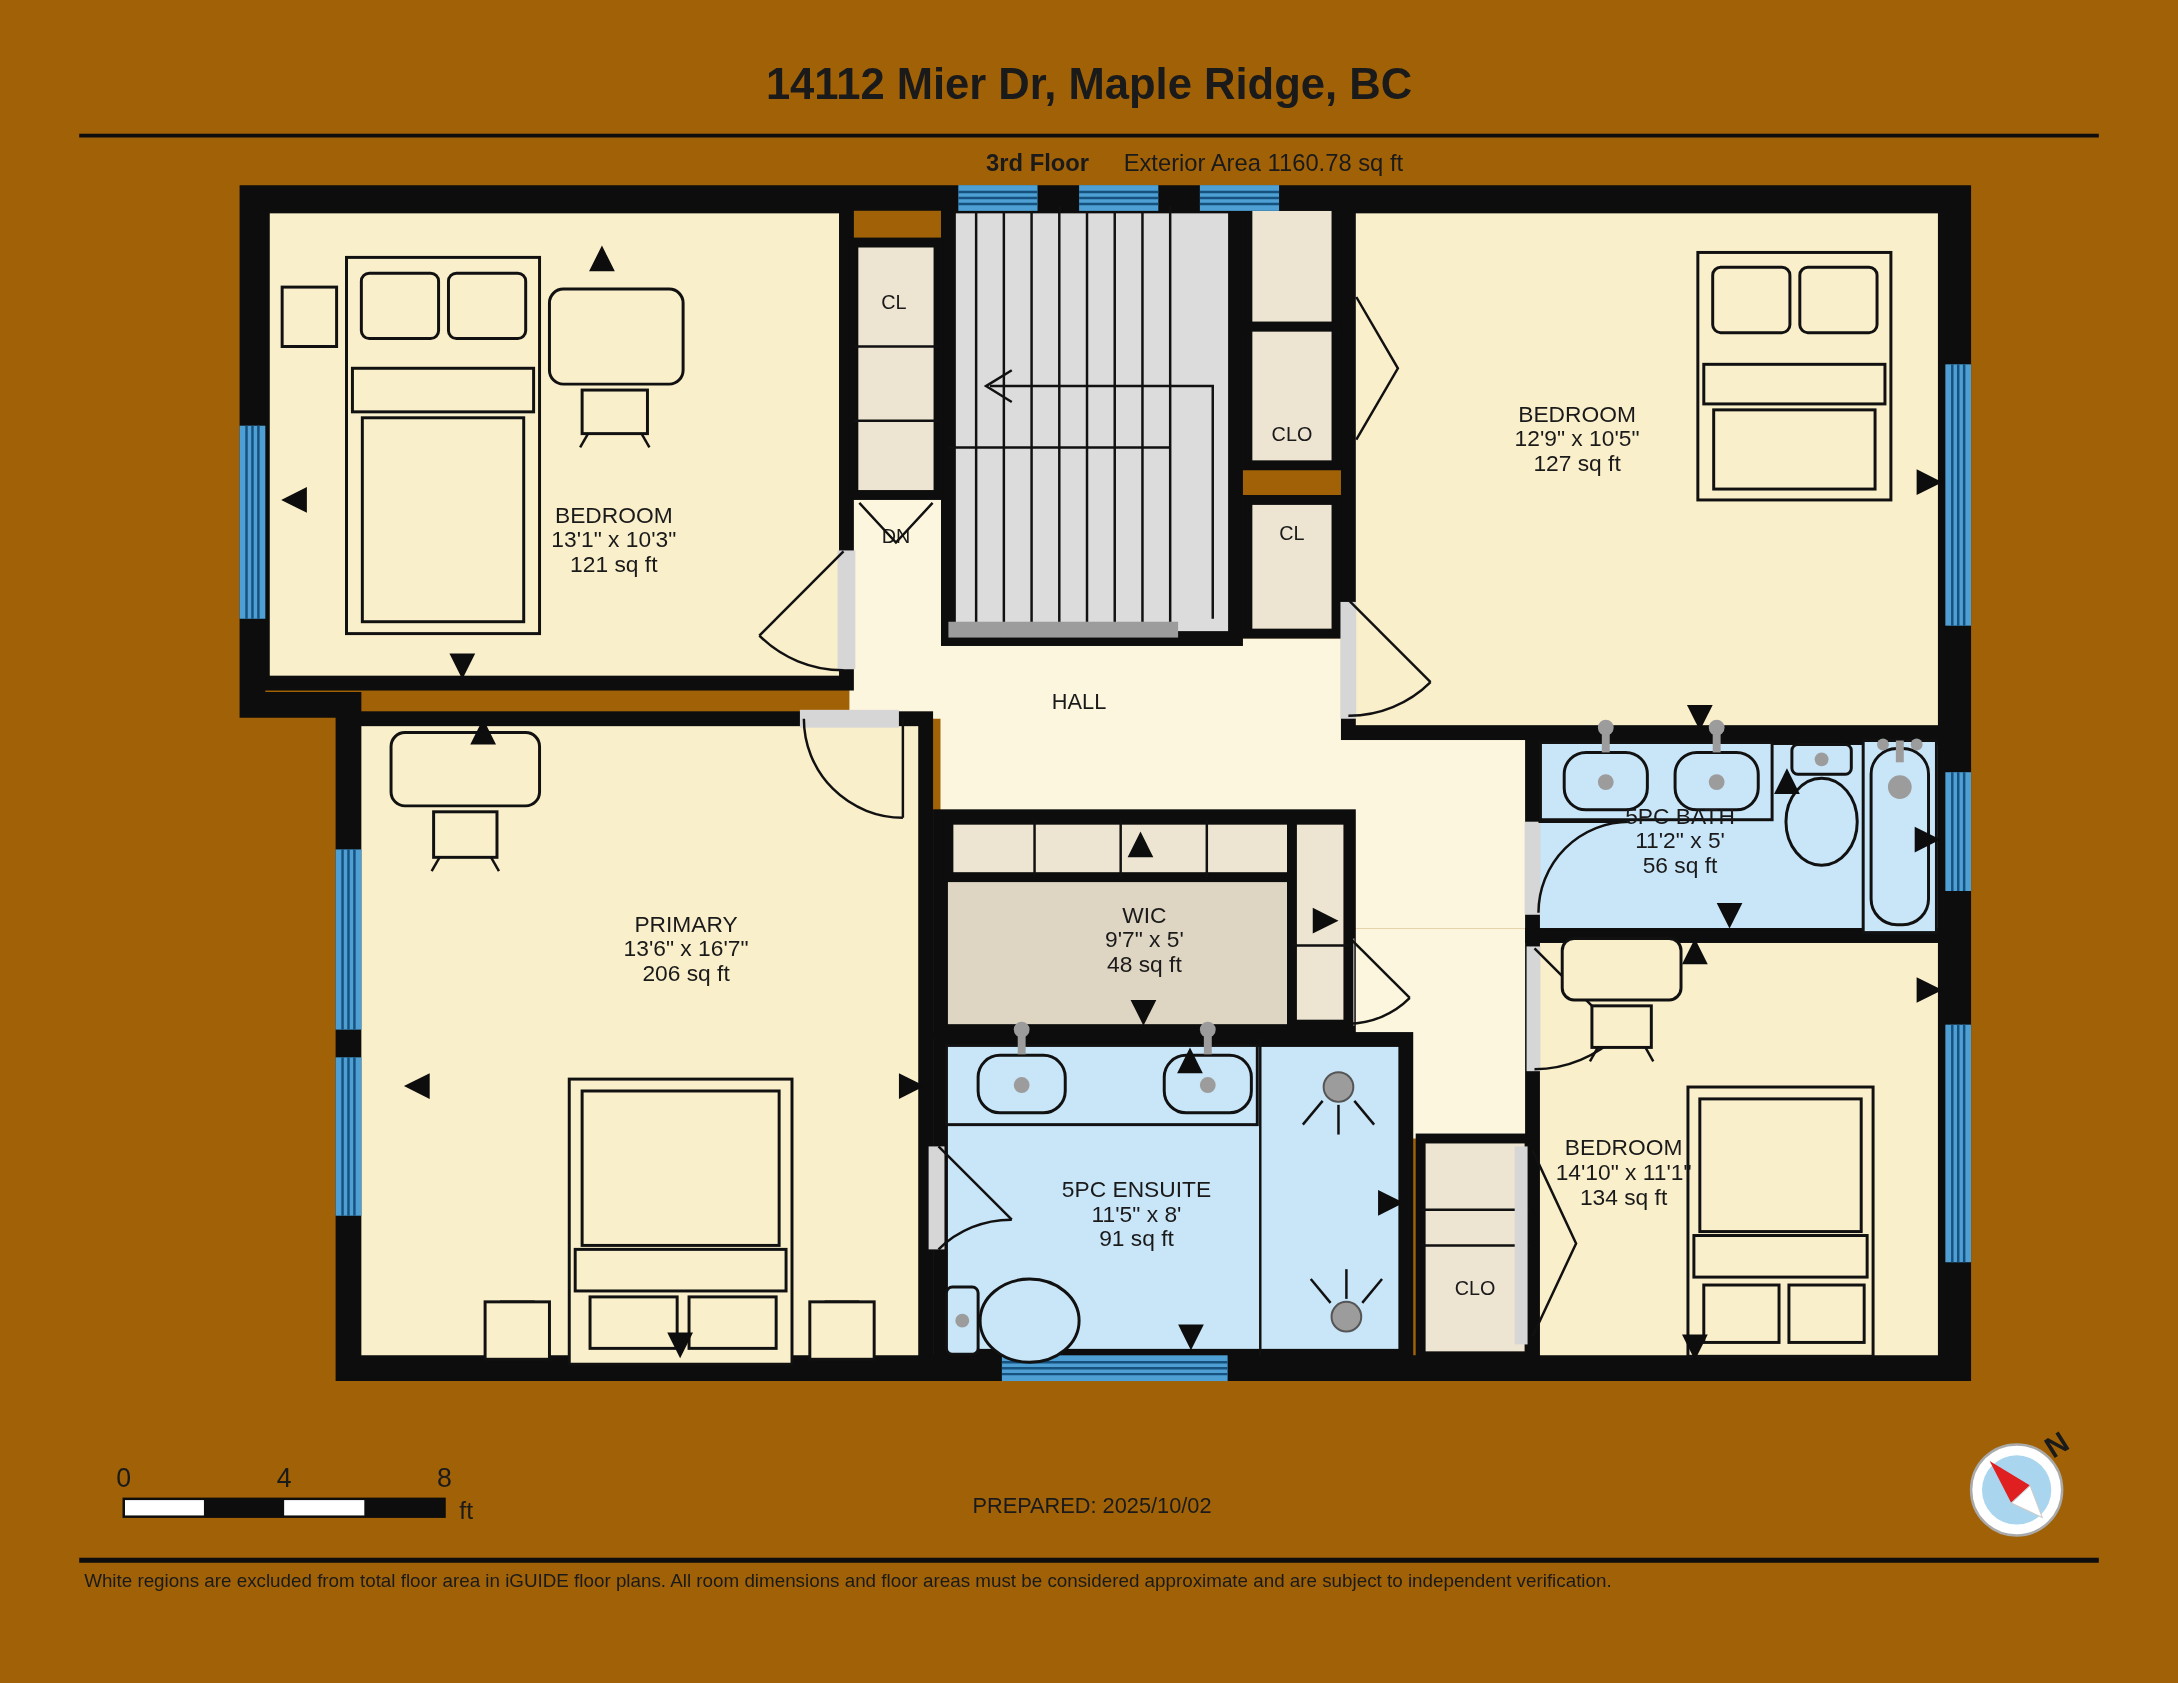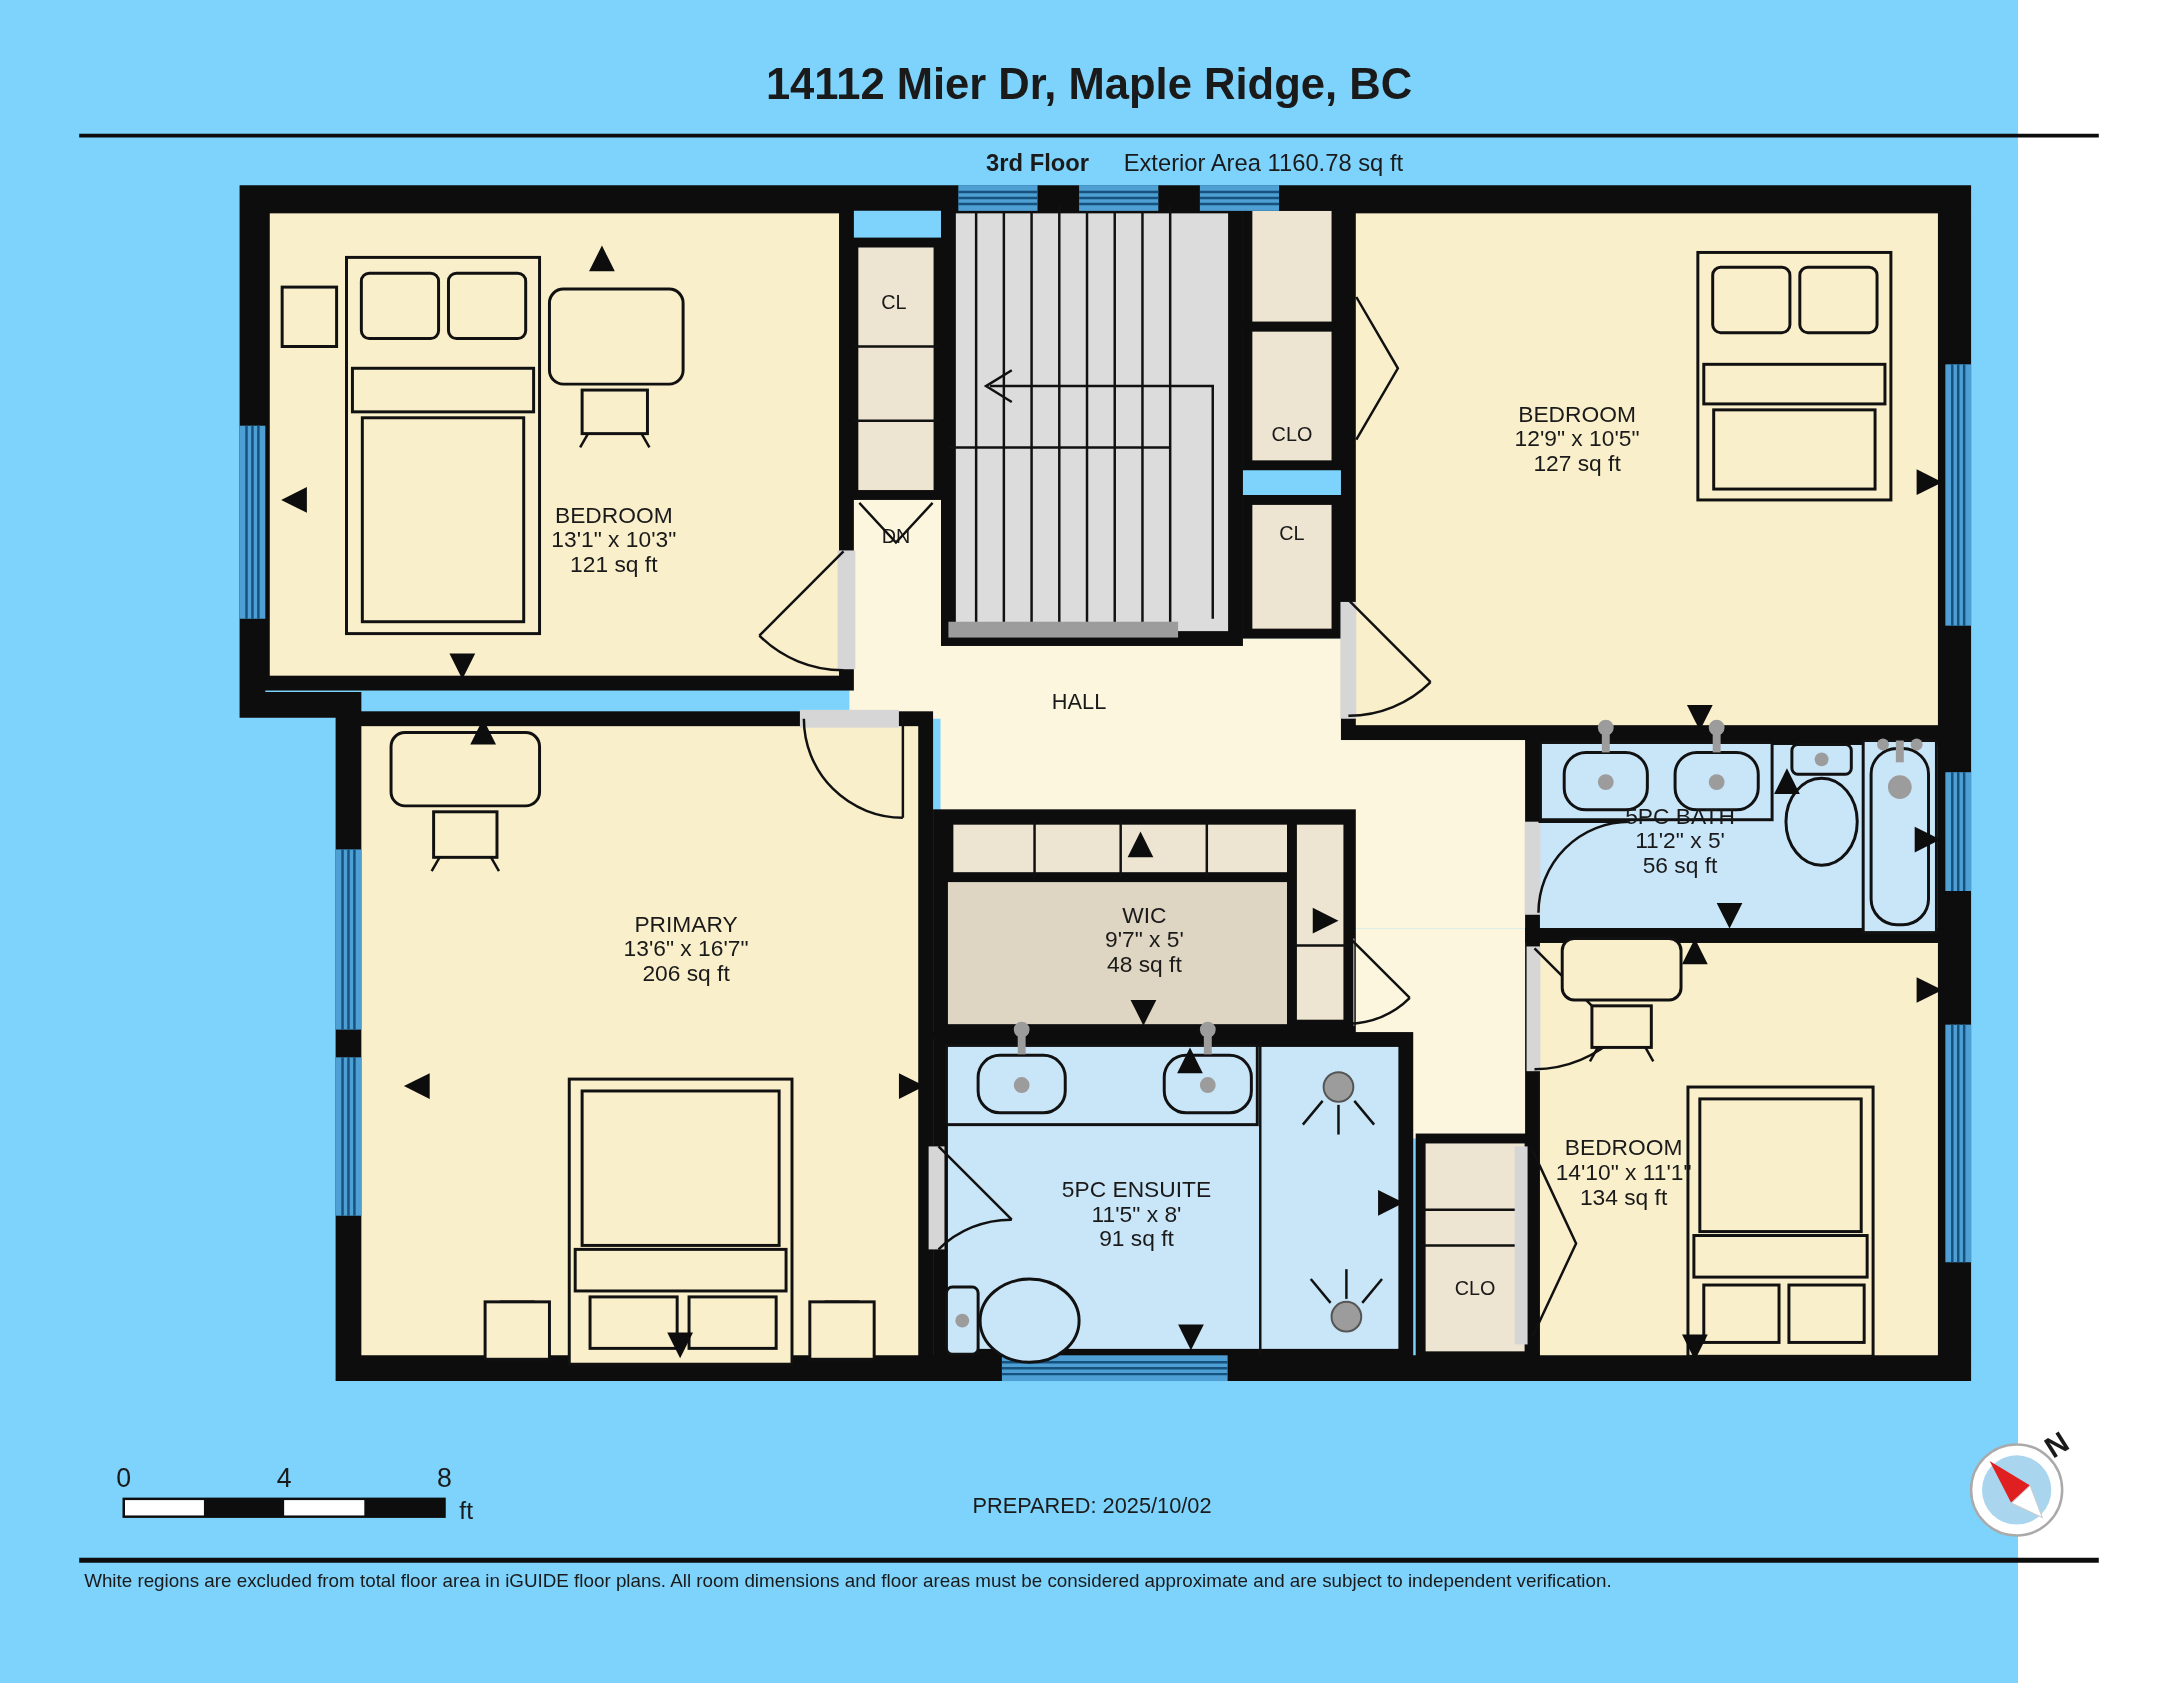--- a/index.html
+++ b/index.html
@@ -1,16 +1,16 @@
 <!DOCTYPE html>
 <html><head>
 <meta charset="utf-8">
 <style>
   html,body{margin:0;padding:0;background:#ffffff;}
-  #page{position:relative;width:2018px;height:1683px;background:#7dd3fc;font-family:"Liberation Sans",sans-serif;}
+  #page{position:relative;width:2178px;height:1683px;background:#a16207;font-family:"Liberation Sans",sans-serif;}
   svg text{fill:#1a1a1a;}
   .title{font-size:44px;font-weight:bold;}
   .sub-bold{font-size:24px;font-weight:bold;}
   .sub{font-size:24px;}
   .room-name,.room-dims,.room-area{font-size:23px;}
   .small-label{font-size:20px;}
   .hall-label{font-size:22px;}
   .scale-num{font-size:27px;}
   .scale-unit{font-size:25px;}
   .prepared{font-size:22px;}

